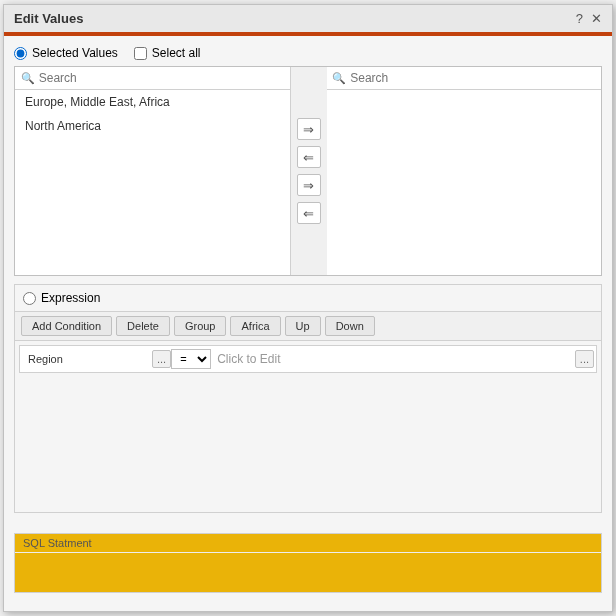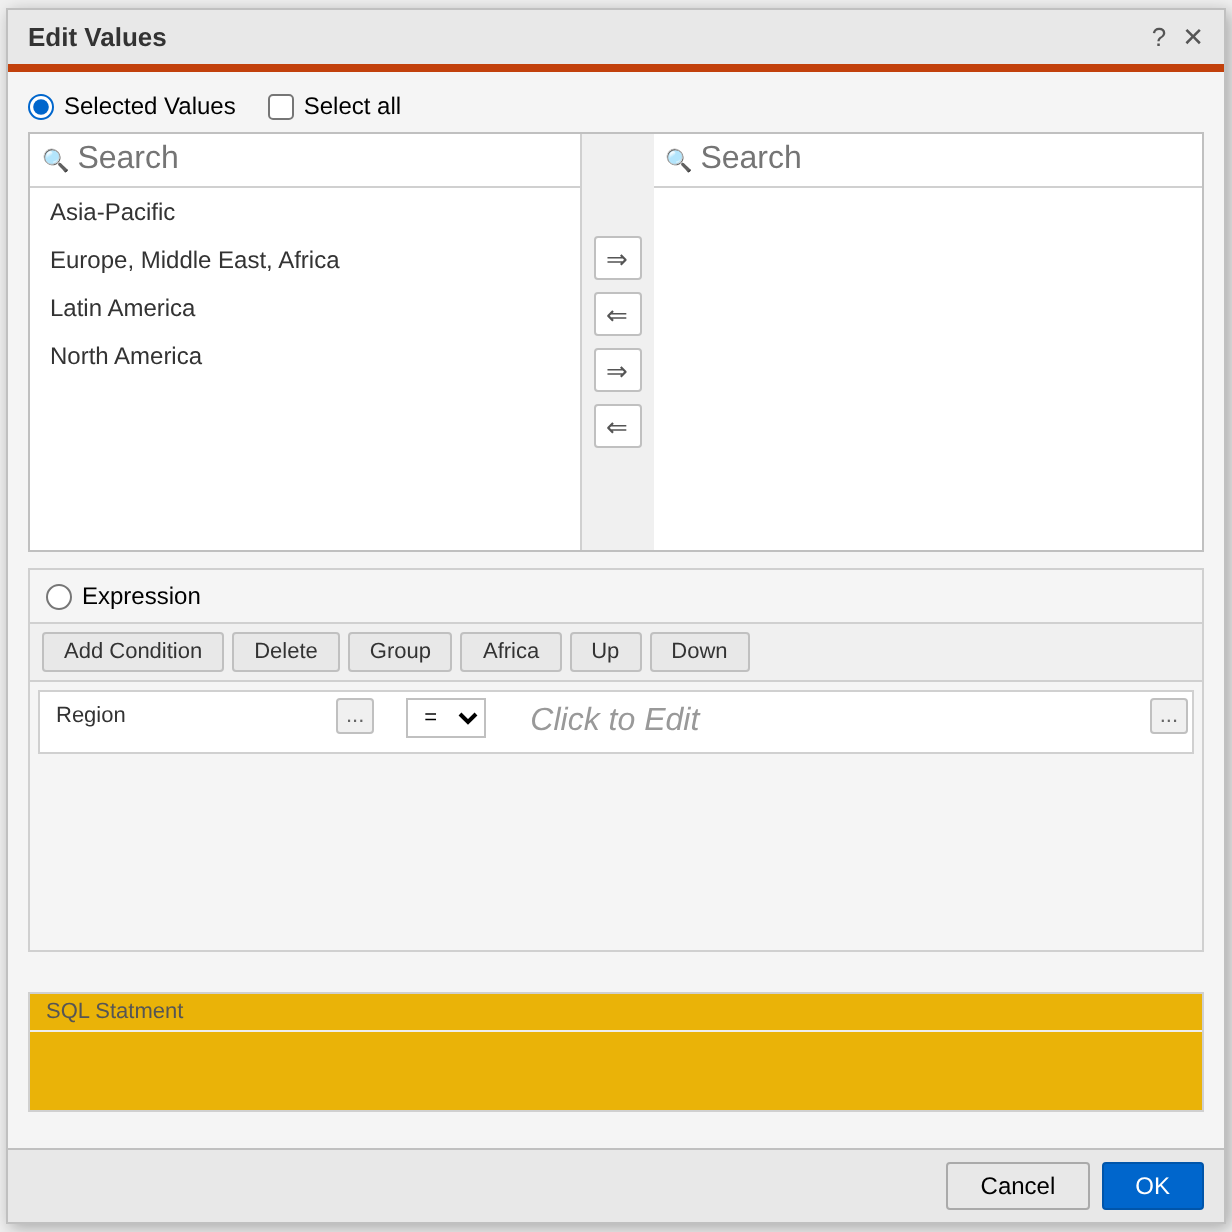--- a/index.html
+++ b/index.html
@@ -72,21 +72,21 @@
     .search-box {
       display: flex;
       align-items: center;
       border-bottom: 1px solid #d0d0d0;
       padding: 4px 6px;
       gap: 4px;
     }
     .search-box input {
       border: none;
       outline: none;
-      font-size: 16px;
+      font-size: 12px;
       flex: 1;
       background: transparent;
     }
     .search-icon {
       color: #888;
       font-size: 11px;
     }
     .list-items {
       flex: 1;
       overflow-y: auto;
@@ -143,22 +143,22 @@
       border-radius: 2px;
       color: #333;
     }
     .expression-table {
       flex: 1;
       overflow: auto;
       padding: 4px;
     }
     .condition-row {
       display: flex;
-      align-items: flex-start;
-      gap: 16px;
+      align-items: center;
+      gap: 0;
       padding: 3px 2px;
       background: white;
       border: 1px solid #d0d0d0;
       margin-bottom: 2px;
     }
     .condition-field {
       flex: 0 0 130px;
       padding: 3px 6px;
       font-size: 11px;
       border: none;
@@ -177,25 +177,24 @@
     .condition-op-select {
       font-size: 11px;
       border: 1px solid #c0c0c0;
       padding: 2px 4px;
       background: white;
       cursor: pointer;
     }
     .condition-value {
       flex: 1;
       padding: 3px 6px;
-      font-size: 16px;
+      font-size: 12px;
       color: #999;
       border: none;
       background: transparent;
-      font-style: italic;
     }
     .condition-dots2 {
       color: #666;
       font-size: 11px;
       cursor: pointer;
       padding: 2px 4px;
       border: 1px solid #c0c0c0;
       background: #f0f0f0;
       border-radius: 2px;
     }
@@ -305,23 +304,21 @@
     </div>
 
     <div class="list-container">
 
       <div class="left-panel">
         <div class="search-box">
           <span class="search-icon">🔍</span>
           <input type="text" placeholder="Search" style="">
         </div>
         <div class="list-items">
-          <div class="list-item">Asia-Pacific</div>
           <div class="list-item">Europe, Middle East, Africa</div>
-          <div class="list-item">Latin America</div>
           <div class="list-item">North America</div>
         </div>
       </div>
 
       <div class="mid-arrows">
         <button class="arrow-btn">⇒</button>
         <button class="arrow-btn">⇐</button>
         <button class="arrow-btn">⇒</button>
         <button class="arrow-btn">⇐</button>
       </div>
@@ -364,17 +361,13 @@
       </div>
     </div>
 
     <div class="sql-section">
       <div class="sql-label">SQL Statment</div>
       <div class="sql-content"></div>
     </div>
 
   </div>
 
-  <div class="dialog-footer">
-    <button class="btn-cancel">Cancel</button>
-    <button class="btn-ok">OK</button>
-  </div>
 </div>
 
 </body></html>

